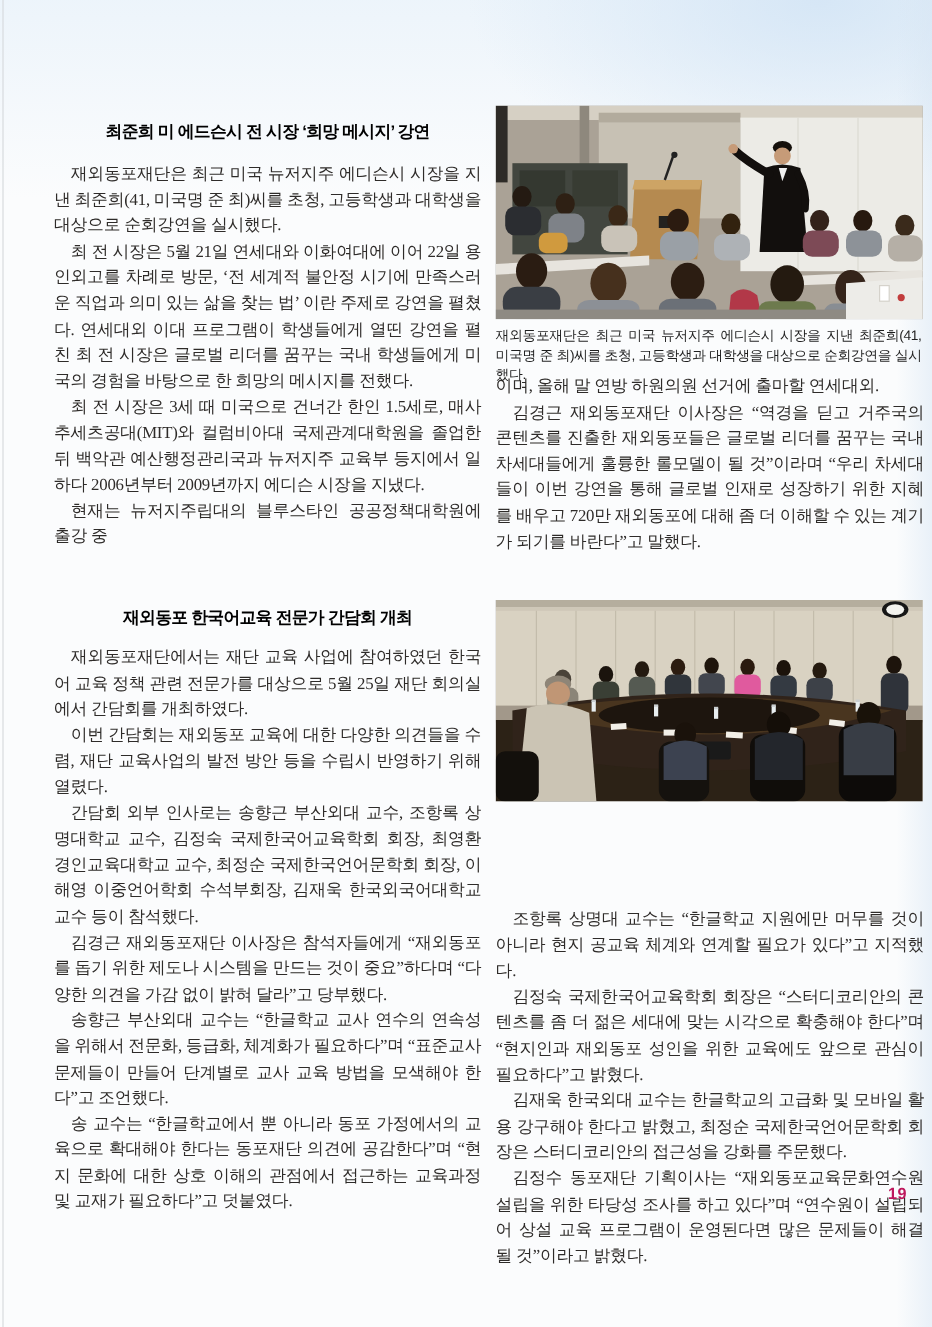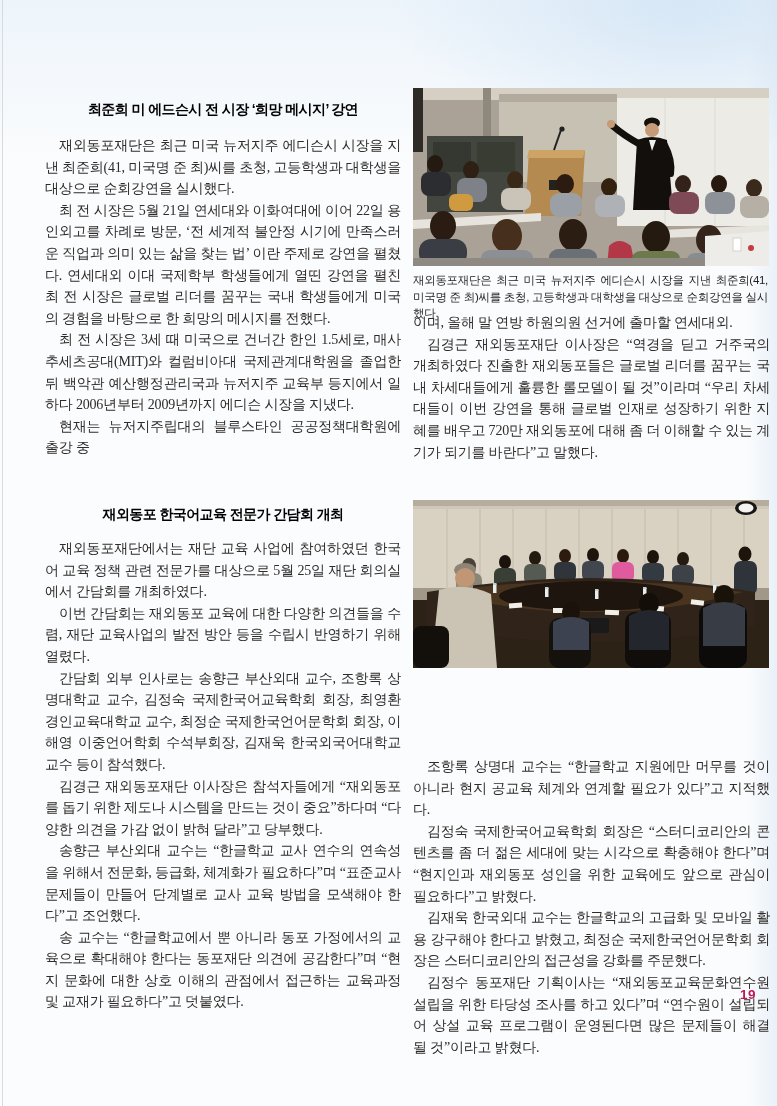--- a/index.html
+++ b/index.html
@@ -58,21 +58,21 @@
 
 <div class="page">
   <div class="corner-tint"></div>
   <div class="right-tint"></div>
   <div class="edge-line"></div>
 
   <h1 class="a-title" style="left:45px;top:92px;">최준희 미 에드슨시 전 시장 ‘희망 메시지’ 강연</h1>
 
   <div class="body-col" style="left:45px;top:135px;">
     <p>재외동포재단은 최근 미국 뉴저지주 에디슨시 시장을 지낸 최준희(41, 미국명 준 최)씨를 초청, 고등학생과 대학생을 대상으로 순회강연을 실시했다.</p>
-    <p>최 전 시장은 5월 21일 연세대와 이화여대에 이어 22일 용인외고를 차례로 방문, ‘전 세계적 불안정 시기에 만족스러운 직업과 의미 있는 삶을 찾는 법’ 이란 주제로 강연을 펼쳤다. 연세대외 이대 국제학부 학생들에게 열띤 강연을 펼친 최 전 시장은 글로벌 리더를 꿈꾸는 국내 학생들에게 미국의 경험을 바탕으로 한 희망의 메시지를 전했다.</p>
+    <p>최 전 시장은 5월 21일 연세대와 이화여대에 이어 22일 용인외고를 차례로 방문, ‘전 세계적 불안정 시기에 만족스러운 직업과 의미 있는 삶을 찾는 법’ 이란 주제로 강연을 펼쳤다. 연세대외 이대 프로그램이 학생들에게 열띤 강연을 펼친 최 전 시장은 글로벌 리더를 꿈꾸는 국내 학생들에게 미국의 경험을 바탕으로 한 희망의 메시지를 전했다.</p>
     <p>최 전 시장은 3세 때 미국으로 건너간 한인 1.5세로, 매사추세츠공대(MIT)와 컬럼비아대 국제관계대학원을 졸업한 뒤 백악관 예산행정관리국과 뉴저지주 교육부 등지에서 일하다 2006년부터 2009년까지 에디슨 시장을 지냈다.</p>
     <p>현재는 뉴저지주립대의 블루스타인 공공정책대학원에 출강 중</p>
   </div>
 
   <div class="photo" style="left:413px;top:88px;width:356px;height:178px;">
     <svg width="356" height="178" viewBox="0 0 356 178">
       <rect width="356" height="178" fill="#aaa296"></rect>
       <rect x="0" y="0" width="356" height="12" fill="#d6d0c4"></rect>
       <rect x="0" y="0" width="10" height="64" fill="#2e2b27"></rect>
       <rect x="70" y="0" width="8" height="112" fill="#8e887d"></rect>
@@ -138,21 +138,21 @@
       <rect x="320" y="150" width="8" height="13" fill="#ffffff" stroke="#d5d2cb"></rect>
       <circle cx="338" cy="160" r="3" fill="#c23d3d"></circle>
       <rect x="0" y="170" width="292" height="8" fill="#8e8a83"></rect>
     </svg>
   </div>
 
   <div class="caption" style="left:413px;top:272px;">재외동포재단은 최근 미국 뉴저지주 에디슨시 시장을 지낸 최준희(41, 미국명 준 최)씨를 초청, 고등학생과 대학생을 대상으로 순회강연을 실시했다.</div>
 
   <div class="body-col" style="left:413px;top:312px;width:357px;">
     <p class="cont">이며, 올해 말 연방 하원의원 선거에 출마할 연세대외.</p>
-    <p>김경근 재외동포재단 이사장은 “역경을 딛고 거주국의 개최하였다 진출한 재외동포들은 글로벌 리더를 꿈꾸는 국내 차세대들에게 훌륭한 롤모델이 될 것”이라며 “우리 차세대들이 이번 강연을 통해 글로벌 인재로 성장하기 위한 지혜를 배우고 720만 재외동포에 대해 좀 더 이해할 수 있는 계기가 되기를 바란다”고 말했다.</p>
+    <p>김경근 재외동포재단 이사장은 “역경을 딛고 거주국의 콘텐츠를 진출한 재외동포들은 글로벌 리더를 꿈꾸는 국내 차세대들에게 훌륭한 롤모델이 될 것”이라며 “우리 차세대들이 이번 강연을 통해 글로벌 인재로 성장하기 위한 지혜를 배우고 720만 재외동포에 대해 좀 더 이해할 수 있는 계기가 되기를 바란다”고 말했다.</p>
   </div>
 
   <h1 class="a-title" style="left:45px;top:497px;">재외동포 한국어교육 전문가 간담회 개최</h1>
 
   <div class="body-col" style="left:45px;top:538px;">
     <p>재외동포재단에서는 재단 교육 사업에 참여하였던 한국어 교육 정책 관련 전문가를 대상으로 5월 25일 재단 회의실에서 간담회를 개최하였다.</p>
     <p>이번 간담회는 재외동포 교육에 대한 다양한 의견들을 수렴, 재단 교육사업의 발전 방안 등을 수립시 반영하기 위해 열렸다.</p>
     <p>간담회 외부 인사로는 송향근 부산외대 교수, 조항록 상명대학교 교수, 김정숙 국제한국어교육학회 회장, 최영환 경인교육대학교 교수, 최정순 국제한국언어문학회 회장, 이해영 이중언어학회 수석부회장, 김재욱 한국외국어대학교 교수 등이 참석했다.</p>
     <p>김경근 재외동포재단 이사장은 참석자들에게 “재외동포를 돕기 위한 제도나 시스템을 만드는 것이 중요”하다며 “다양한 의견을 가감 없이 밝혀 달라”고 당부했다.</p>
     <p>송향근 부산외대 교수는 “한글학교 교사 연수의 연속성을 위해서 전문화, 등급화, 체계화가 필요하다”며 “표준교사 문제들이 만들어 단계별로 교사 교육 방법을 모색해야 한다”고 조언했다.</p>

